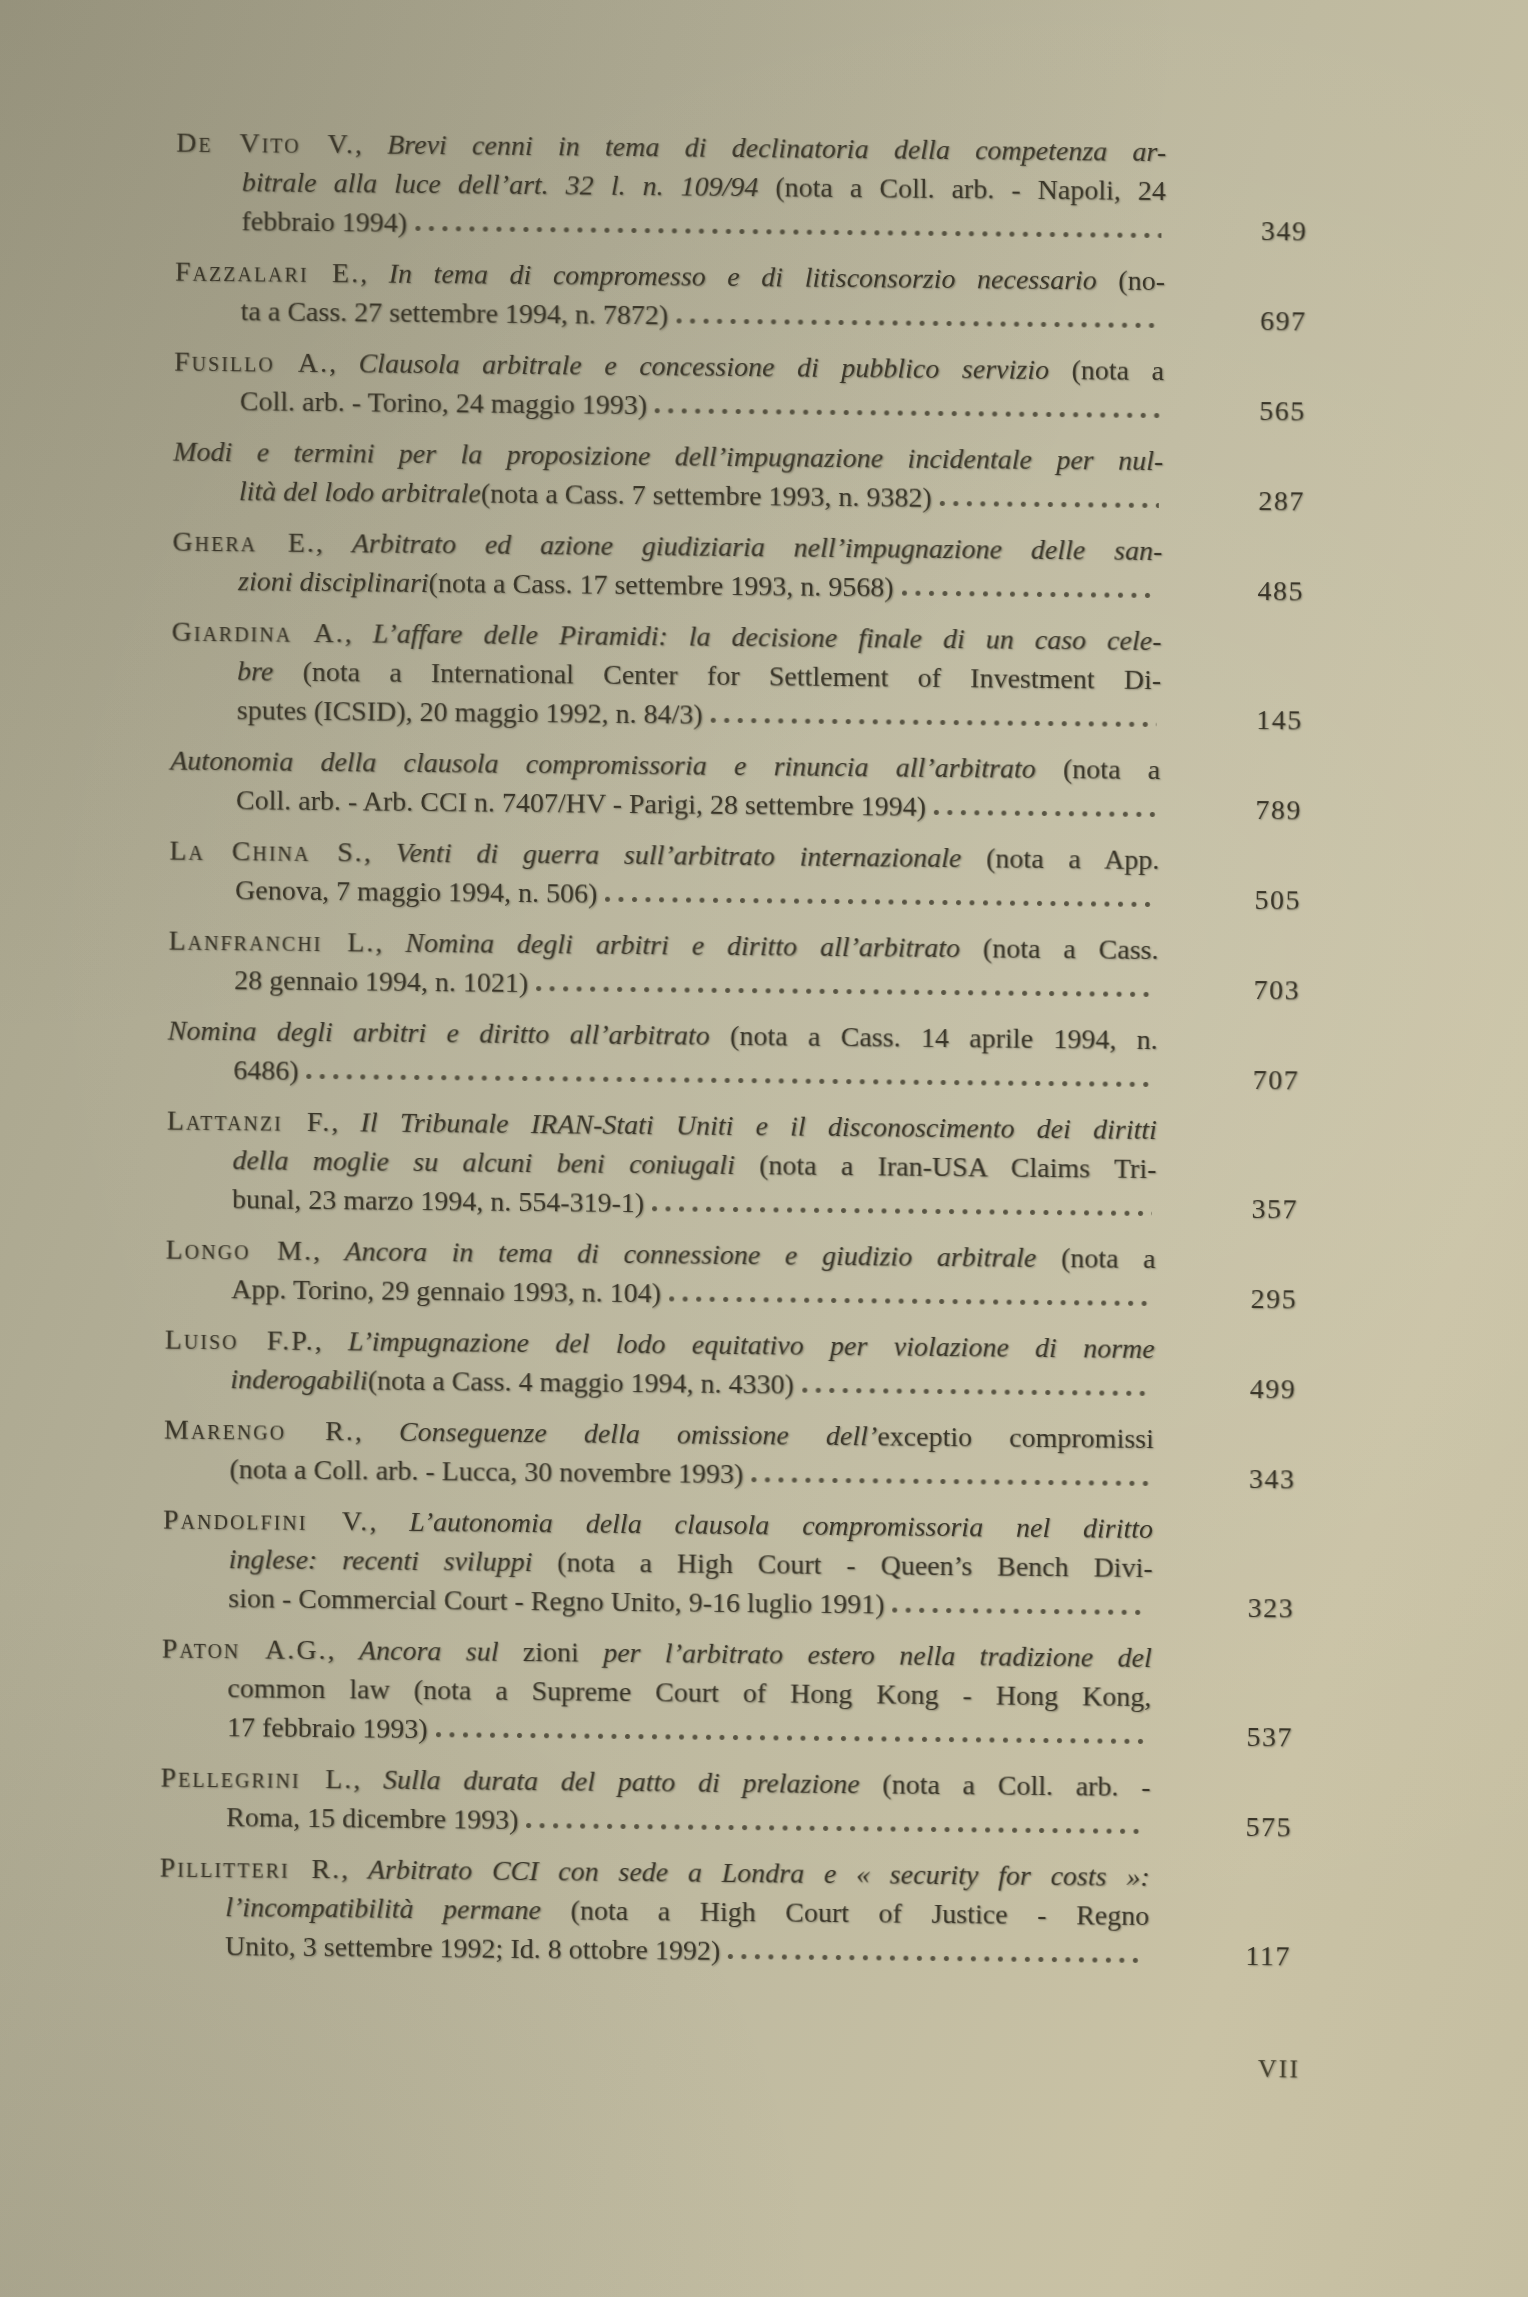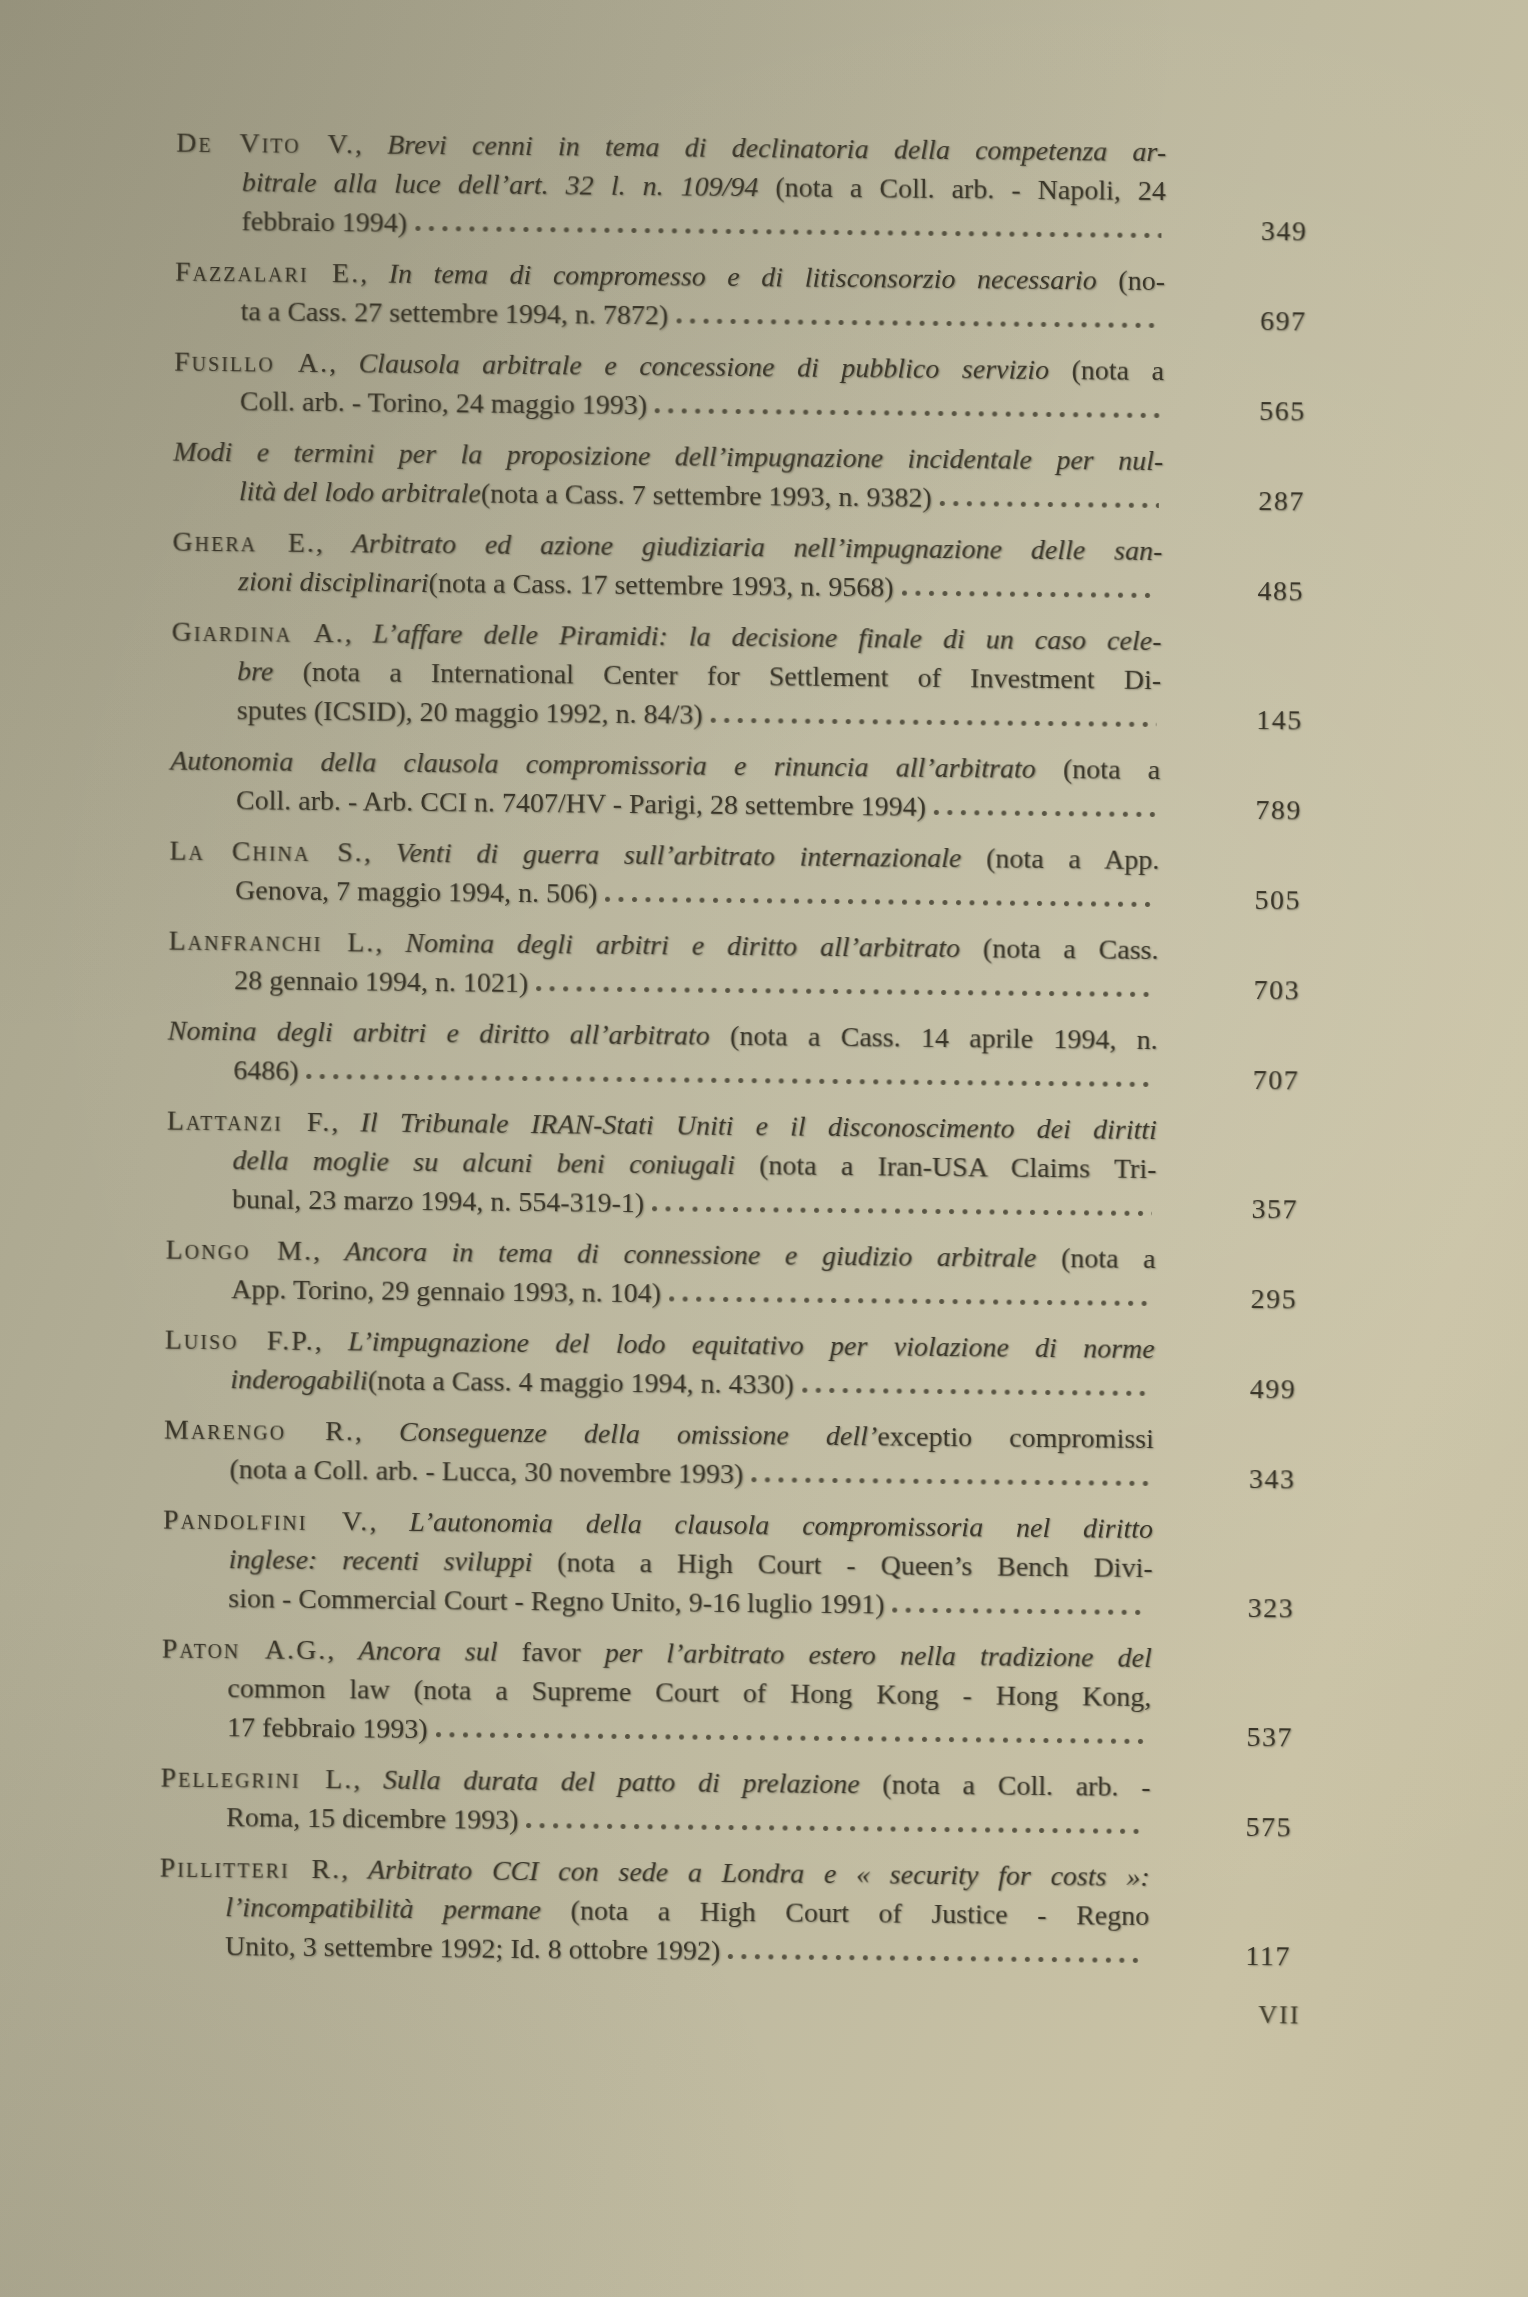--- a/index.html
+++ b/index.html
@@ -36,21 +36,21 @@
     flex:1 1 auto;min-width:16px;height:7px;
     margin-left:8px;margin-right:4px;
     background-image:radial-gradient(circle at 2.5px 3.5px, rgba(62,58,42,0.8) 2px, rgba(62,58,42,0) 3px);
     background-size:13.5px 7px;background-repeat:repeat-x;
   }
   .pagenum{
     position:absolute;right:0;bottom:0;width:142px;
     text-align:right;letter-spacing:1.5px;line-height:39px;
   }
   .folio{
-    position:absolute;left:1100px;top:1862px;
+    position:absolute;left:1100px;top:1916px;
     font-size:26px;letter-spacing:2px;color:#45412e;
   }
 </style>
 </head>
 <body>
 
 <div class="paper">
   <div class="content">
     <div class="entries">
         <div class="entry">
@@ -174,21 +174,21 @@
         <div class="entry">
           <div class="line first full"><span class="seg-sc">Pandolfini V.</span><span class="seg-t">, </span><span class="seg-i">L’autonomia della clausola compromissoria nel diritto</span></div>
           <div class="line cont full"><span class="seg-i">inglese: recenti sviluppi</span><span class="seg-t"> (nota a High Court - Queen’s Bench Divi-</span></div>
           <div class="line cont last">
             <span class="seg-t">sion - Commercial Court - Regno Unito, 9-16 luglio 1991)</span>
             <span class="leader"></span>
           </div>
           <span class="pagenum">323</span>
         </div>
         <div class="entry">
-          <div class="line first full"><span class="seg-sc">Paton A.G.</span><span class="seg-t">, </span><span class="seg-i">Ancora sul </span><span class="seg-t">favor</span><span class="seg-i"> per l’arbitrato estero nella tradizione del</span></div>
+          <div class="line first full"><span class="seg-sc">Paton A.G.</span><span class="seg-t">, </span><span class="seg-i">Ancora sul </span><span class="seg-t">zioni</span><span class="seg-i"> per l’arbitrato estero nella tradizione del</span></div>
           <div class="line cont full"><span class="seg-t">common law (nota a Supreme Court of Hong Kong - Hong Kong,</span></div>
           <div class="line cont last">
             <span class="seg-t">17 febbraio 1993)</span>
             <span class="leader"></span>
           </div>
           <span class="pagenum">537</span>
         </div>
         <div class="entry">
           <div class="line first full"><span class="seg-sc">Pellegrini L.</span><span class="seg-t">, </span><span class="seg-i">Sulla durata del patto di prelazione</span><span class="seg-t"> (nota a Coll. arb. -</span></div>
           <div class="line cont last">

